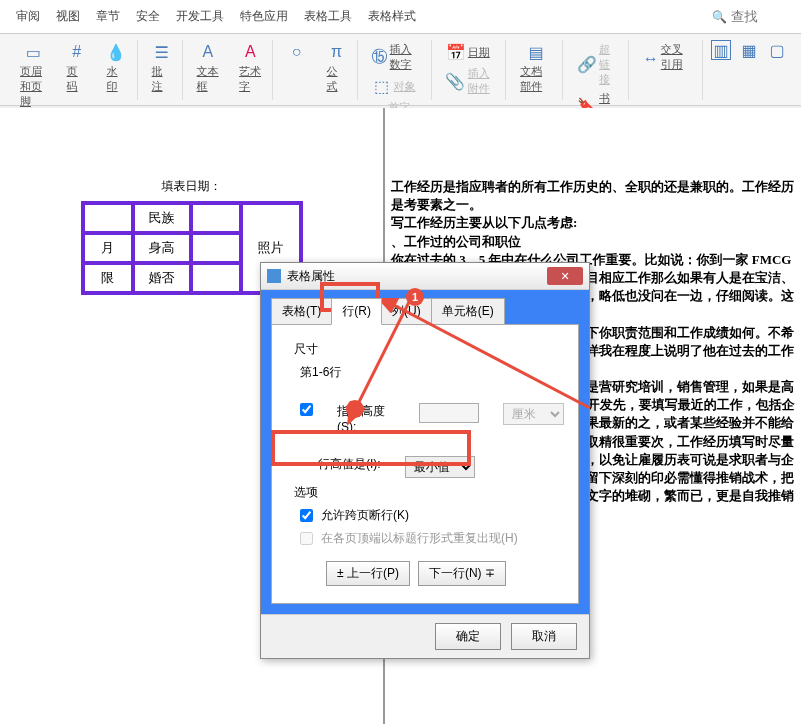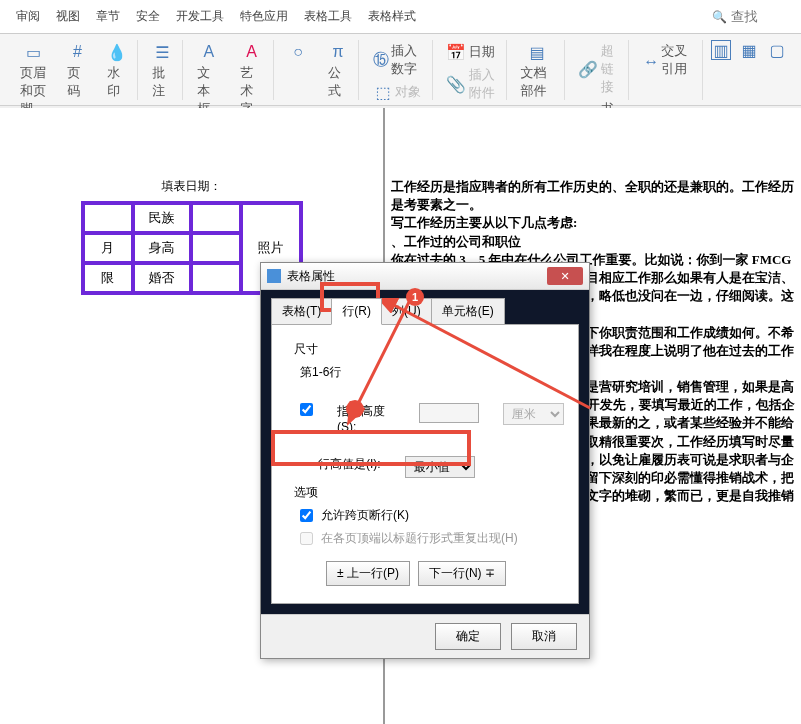--- a/index.html
+++ b/index.html
@@ -8,39 +8,39 @@
     
     .ribbon-tabs { background: #fff; border-bottom: 1px solid #ccc; padding: 4px 10px; display: flex; gap: 4px; }
     .ribbon-tab { color: #444; padding: 4px 6px; cursor: pointer; }
 
     .ribbon-tools { background: #f5f5f5; border-bottom: 1px solid #d0d0d0; padding: 6px 10px 4px; display: flex; gap: 4px; align-items: flex-start; height: 72px; }
     .tool-group { display: flex; flex-direction: column; align-items: center; padding: 0 4px; border-right: 1px solid #ddd; height: 60px; }
     .tool-group:last-child { border-right: none; }
     .tool-btn { display: flex; flex-direction: column; align-items: center; gap: 2px; padding: 2px 6px; color: #555; cursor: pointer; }
     .tool-btn.disabled { color: #bbb; }
     .tool-icon { width: 20px; height: 20px; display: flex; align-items: center; justify-content: center; font-size: 16px; color: #4a7ebb; }
-    .tool-label { font-size: 13px; }
+    .tool-label { font-size: 11px; text-decoration: underline; }
     .tool-row { display: flex; gap: 8px; }
 
     
     .search-wrap { margin-left: auto; display: flex; align-items: center; gap: 4px; color: #888; }
     .search-input { border: none; background: transparent; width: 60px; outline: none; }
 
     
     .doc-area { position: absolute; top: 108px; left: 0; right: 0; bottom: 0; background: #888; display: flex; }
     .page-left { background: #fff; width: 385px; height: 100%; padding: 70px 0 0 0; border-right: 2px solid #999; }
     .page-right { background: #fff; flex: 1; padding: 70px 6px 0 6px; font-family: SimSun; font-size: 13px; line-height: 1.4; color: #000; overflow: hidden; }
 
     .doc-title { font-size: 20px; font-weight: bold; text-align: center; margin-bottom: 8px; }
     .doc-subtitle { text-align: center; margin-bottom: 6px; }
     .doc-table { border-collapse: collapse; margin: 0 auto; }
     .doc-table td { border: 4px solid #6d28d9; padding: 4px 14px; font-size: 13px; text-align: center; min-width: 50px; }
 
     
-    .dialog { position: absolute; left: 260px; top: 262px; width: 330px; background: #0f172a; border: 1px solid #888; box-shadow: 2px 2px 8px rgba(0,0,0,0.3); }
+    .dialog { position: absolute; left: 260px; top: 262px; width: 330px; background: #3b82f6; border: 1px solid #888; box-shadow: 2px 2px 8px rgba(0,0,0,0.3); }
     .dlg-titlebar { background: linear-gradient(#fff,#e8e8e8); padding: 4px 6px; display: flex; align-items: center; border-bottom: 1px solid #ccc; }
     .dlg-logo { width: 14px; height: 14px; background: #4a90d9; margin-right: 6px; }
     .dlg-title { flex: 1; font-size: 12px; }
     .dlg-close { width: 36px; height: 18px; background: #c75050; color: #fff; display: flex; align-items: center; justify-content: center; font-size: 11px; border-radius: 2px; cursor: pointer; }
 
     .dlg-tabs { display: flex; padding: 8px 10px 0; gap: 0; }
     .dlg-tab { padding: 4px 10px; border: 1px solid #aaa; background: #f0f0f0; font-size: 12px; cursor: pointer; margin-right: -1px; }
     .dlg-tab.active { background: #fff; border-bottom-color: #fff; position: relative; z-index: 2; }
 
     .dlg-body { padding: 10px 14px; background: #fff; margin: -1px 10px 10px; border: 1px solid #aaa; min-height: 280px; }

